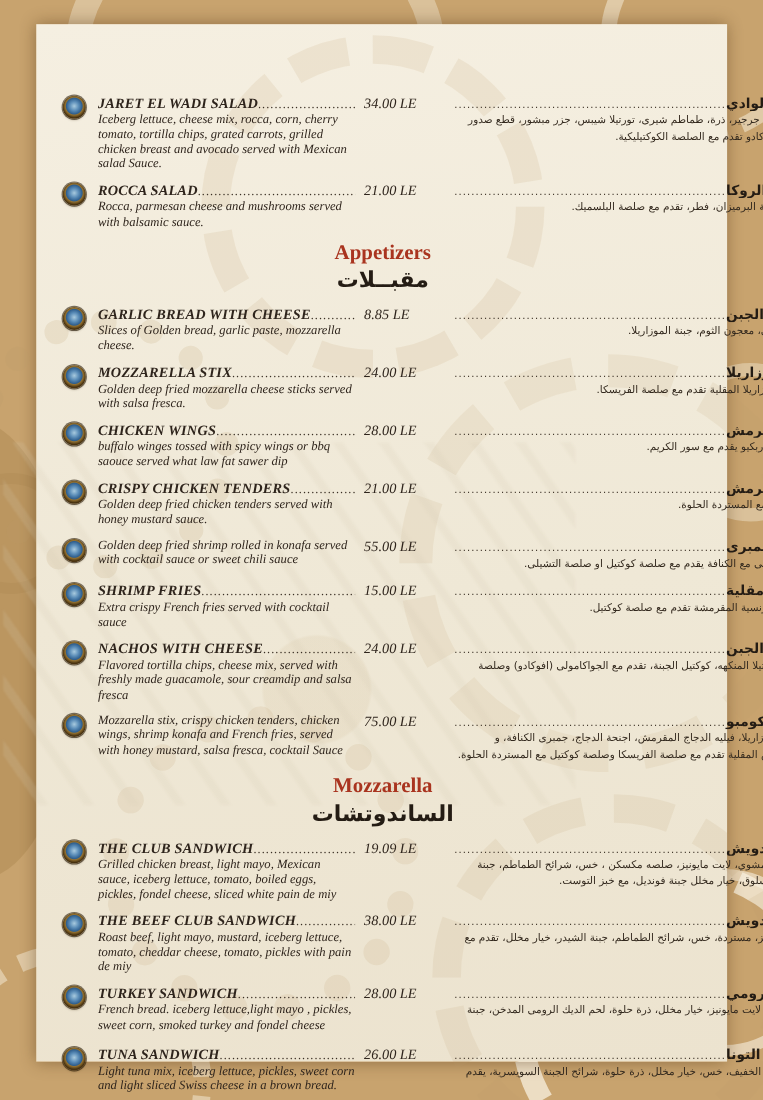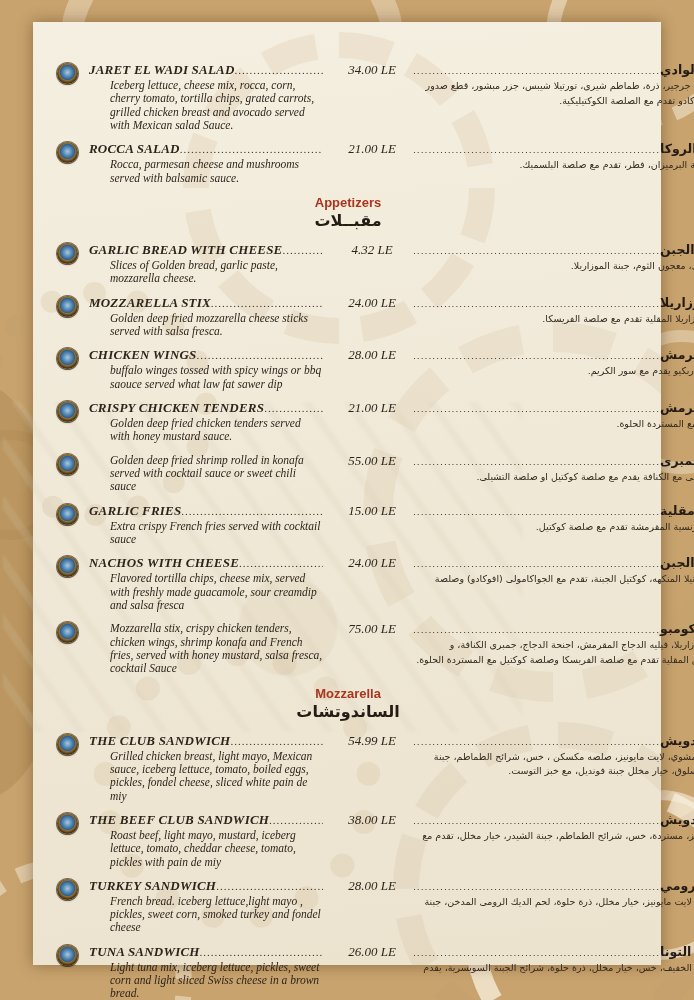--- a/index.html
+++ b/index.html
@@ -19,21 +19,21 @@
   .orn-l1{width:90px;height:90px;top:430px;left:-45px;border:10px solid rgba(176,140,88,.5);}
   .orn-dark{width:190px;height:420px;top:380px;left:-120px;background:rgba(176,141,86,.55);border-radius:40% 60% 55% 45%;}
 
   
   .page{
     position:absolute;left:33px;top:22px;width:628px;height:943px;
     background:linear-gradient(175deg,#f5efe1 0%,#efe8d6 55%,#ece3cf 100%);
     box-shadow:0 0 14px rgba(70,45,15,.45);
     color:#2e241c;
   }
-  .page-inner{position:relative;z-index:2;padding:40px 10px 0 12px;}
+  .page-inner{position:relative;z-index:2;padding:64px 10px 0 12px;}
   
   .wm{position:absolute;border-radius:50%;pointer-events:none;z-index:1;}
   .wm1{width:260px;height:260px;top:10px;left:150px;border:26px dashed rgba(187,158,108,.14);}
   .wm2{width:200px;height:200px;top:260px;left:-60px;border:22px dotted rgba(187,158,108,.16);}
   .wm3{width:320px;height:320px;top:300px;left:330px;border:30px dashed rgba(187,158,108,.12);}
   .wm4{width:240px;height:240px;top:620px;left:60px;border:24px dotted rgba(187,158,108,.14);}
   .wm5{width:280px;height:280px;top:700px;left:360px;border:26px dashed rgba(187,158,108,.13);}
   .wm6{width:170px;height:170px;top:520px;left:170px;background:radial-gradient(circle,rgba(187,158,108,.10) 0 40%,transparent 42%);}
   .wm-diag{position:absolute;z-index:1;top:380px;left:-30px;width:520px;height:330px;
     background:repeating-linear-gradient(55deg,rgba(255,255,255,.0) 0 26px,rgba(216,205,182,.35) 26px 34px);
@@ -45,32 +45,32 @@
   .medallion{
     width:21px;height:21px;border-radius:50%;display:inline-block;
     background:radial-gradient(circle at 50% 45%, #a8cade 0%, #5b8db8 26%, #2f5f8e 46%, #93702f 52%, #45300f 68%, #6d4b21 88%, #31210c 100%);
     box-shadow:0 0 0 1px rgba(40,26,8,.6), 0 1px 2px rgba(60,40,10,.4);
   }
   .en-col{width:234px;flex:0 0 234px;}
   .en-title-line{display:flex;align-items:baseline;overflow:hidden;}
   .en-name{font-weight:bold;font-style:italic;font-size:13px;letter-spacing:.2px;white-space:nowrap;}
   .dots{flex:1 1 auto;overflow:hidden;white-space:nowrap;font-size:11px;color:#3a2f24;}
   .dots::after{content:"................................................................";letter-spacing:1px;}
-  .en-desc{font-style:italic;font-size:11.5px;line-height:1.16;margin-top:1px;margin-left:21px;}
-  .price-col{width:82px;flex:0 0 82px;font-style:italic;font-size:13px;padding-left:8px;white-space:nowrap;text-align:center;}
+  .en-desc{font-style:italic;font-size:11.5px;line-height:1.16;margin-top:1px;}
+  .price-col{width:82px;flex:0 0 82px;font-style:italic;font-size:13px;padding-left:8px;white-space:nowrap;}
   .ar-col{flex:1 1 auto;direction:rtl;text-align:right;padding-right:4px;font-family:"DejaVu Sans", sans-serif;}
   .ar-title-line{display:flex;align-items:baseline;overflow:hidden;}
   .ar-name{font-weight:bold;font-size:12.5px;white-space:nowrap;color:#241c14;}
   .ar-col .dots{font-size:9px;}
   .ar-desc{font-size:9.5px;line-height:1.55;margin-top:2px;color:#33291e;}
 
   
   .section-header{text-align:center;margin:10px 0 12px 0;}
-  .section-header .en{font-family:Liberation Sans, sans-serif;font-weight:bold;font-size:13px;color:#a9341f;}
-  .section-header .ar{font-family:"DejaVu Sans", sans-serif;font-weight:bold;font-size:16px;color:#241c14;margin-top:1px;}
+  .section-header .en{font-family:Liberation Serif, serif;font-weight:bold;font-size:19px;color:#a9341f;}
+  .section-header .ar{font-family:"DejaVu Sans", sans-serif;font-weight:bold;font-size:20px;color:#241c14;margin-top:1px;}
 </style>
 </head>
 <body>
 
 <div class="frame-orn orn-tl"></div>
 <div class="frame-orn orn-tr"></div>
 <div class="frame-orn orn-r1"></div>
 <div class="frame-orn orn-br"></div>
 <div class="frame-orn orn-br2"></div>
 <div class="frame-orn orn-bl"></div>
@@ -134,21 +134,21 @@
         <div class="icon-col">
           <span class="medallion"></span>
         </div>
         <div class="en-col">
           <div class="en-title-line">
             <span class="en-name">GARLIC BREAD WITH CHEESE</span>
             <span class="dots"></span>
           </div>
           <div class="en-desc">Slices of Golden bread, garlic paste, mozzarella cheese.</div>
         </div>
-        <div class="price-col">4.32 LE</div>
+        <div class="price-col">8.85 LE</div>
         <div class="ar-col">
           <div class="ar-title-line">
             <span class="ar-name">خبز الثوم مع الجبن</span>
             <span class="dots"></span>
           </div>
           <div class="ar-desc">شرائح الخبز الفرنسى، معجون الثوم، جبنة الموزاريلا.</div>
         </div>
       </div>
       <div class="row">
         <div class="icon-col">
@@ -225,21 +225,21 @@
           </div>
           <div class="ar-desc">الجمبرى المقلى مع الكنافة يقدم مع صلصة كوكتيل او صلصة التشيلى.</div>
         </div>
       </div>
       <div class="row">
         <div class="icon-col">
           <span class="medallion"></span>
         </div>
         <div class="en-col">
           <div class="en-title-line">
-            <span class="en-name">GARLIC FRIES</span>
+            <span class="en-name">SHRIMP FRIES</span>
             <span class="dots"></span>
           </div>
           <div class="en-desc">Extra crispy French fries served with cocktail sauce</div>
         </div>
         <div class="price-col">15.00 LE</div>
         <div class="ar-col">
           <div class="ar-title-line">
             <span class="ar-name">بطاطس مقلية</span>
             <span class="dots"></span>
           </div>
@@ -290,21 +290,21 @@
         <div class="icon-col">
           <span class="medallion"></span>
         </div>
         <div class="en-col">
           <div class="en-title-line">
             <span class="en-name">THE CLUB SANDWICH</span>
             <span class="dots"></span>
           </div>
           <div class="en-desc">Grilled chicken breast, light mayo, Mexican sauce, iceberg lettuce, tomato, boiled eggs, pickles, fondel cheese, sliced white pain de miy</div>
         </div>
-        <div class="price-col">54.99 LE</div>
+        <div class="price-col">19.09 LE</div>
         <div class="ar-col">
           <div class="ar-title-line">
             <span class="ar-name">كلوب ساندويش</span>
             <span class="dots"></span>
           </div>
           <div class="ar-desc">صدور الدجاج المشوي، لايت مايونيز، صلصه مكسكن ، خس، شرائح الطماطم، جبنة الشيدر، بيض مسلوق، خيار مخلل جبنة فونديل، مع خبز التوست.</div>
         </div>
       </div>
       <div class="row">
         <div class="icon-col">

